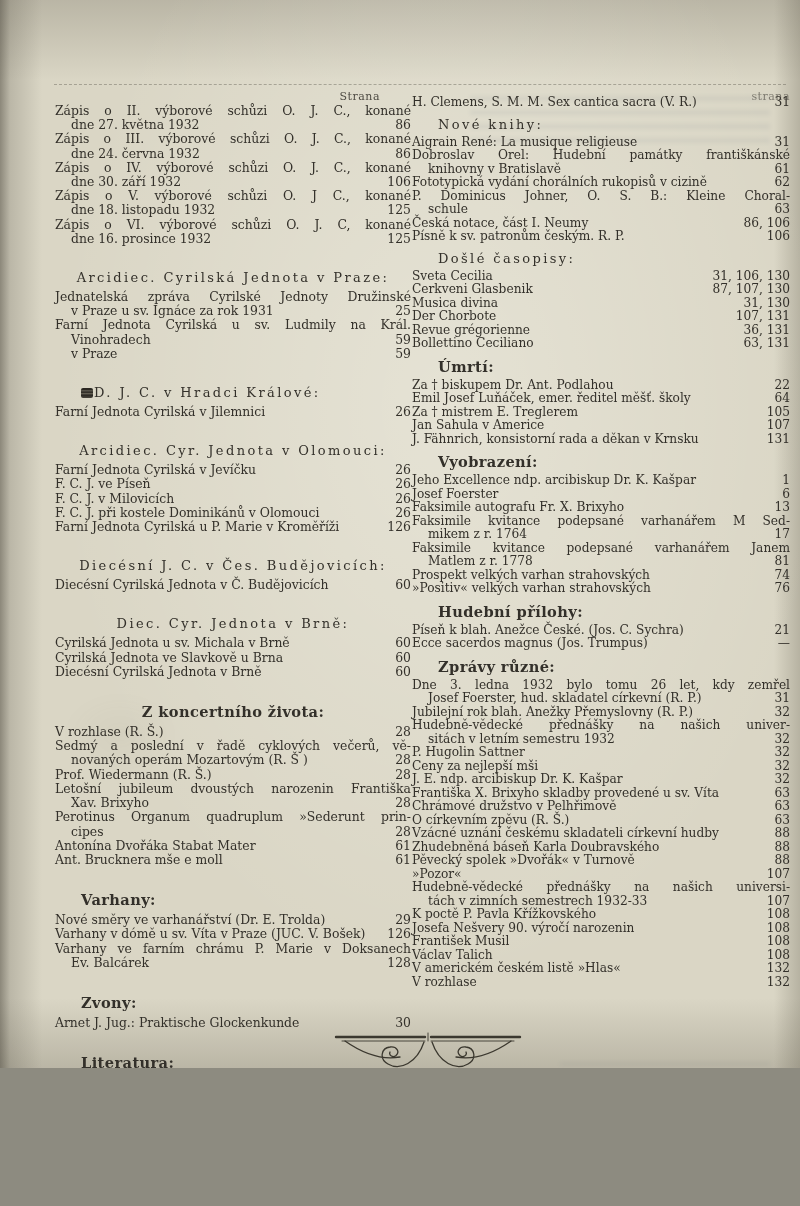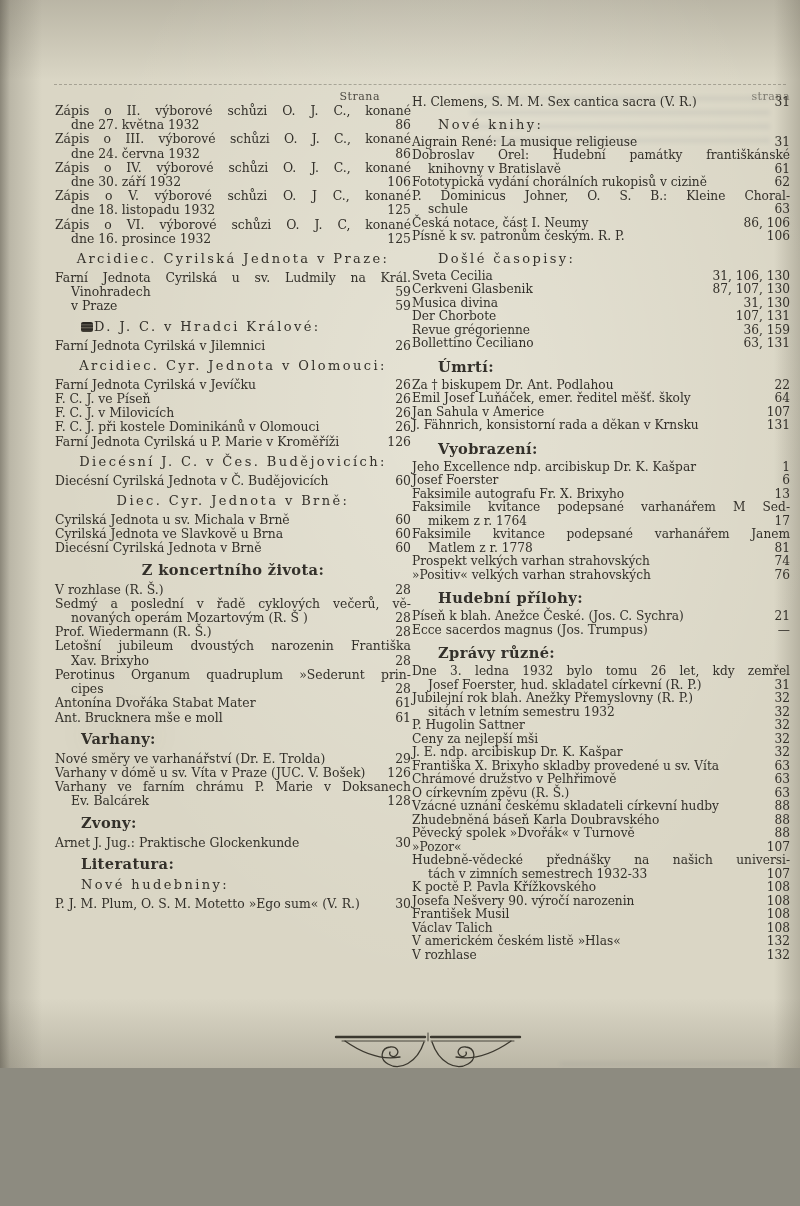--- a/index.html
+++ b/index.html
@@ -30,21 +30,21 @@
   #col-left{left:55px;top:104px;font-size:12.4px;}
   #col-right{left:412px;top:96px;width:378px;font-size:12.2px;}
   #col-left .eline{line-height:14.2px;}
   #col-right .eline{line-height:13.5px;}
   .entry{margin:0;}
   .eline{display:flex;align-items:baseline;}
   .etext{flex:1;min-width:0;}
   .etext.fill{text-align:justify;text-align-last:justify;}
   .eline.cont .etext{padding-left:16px;}
   .pnum{flex-shrink:0;white-space:nowrap;padding-left:8px;}
-  .sec-header{margin:5px 0 5px;}
+  .sec-header{margin:24px 0 5px;}
   #col-right .sec-header{margin:7px 0 4px;}
   .sec-header.spaced-center{text-align:center;letter-spacing:2.4px;font-size:13px;}
   .sec-header.spaced-left{letter-spacing:2.4px;padding-left:26px;font-size:13px;}
   .sec-header.bold-left{font-weight:bold;padding-left:26px;font-size:14.6px;letter-spacing:0.4px;}
   .sec-header.bold-center{font-weight:bold;text-align:center;font-size:14.6px;letter-spacing:0.4px;}
   .blot{
     display:inline-block;width:12px;height:10px;margin-right:1px;vertical-align:-1px;
     background:linear-gradient(180deg,#2b2822 18%,#5b574d 26%,#2b2822 44%,#6b6659 52%,#2b2822 72%,#4a463d 100%);
     border-radius:2px;
   }
@@ -113,20 +113,29 @@
           <span class="etext fill">Zápis o VI. výborové schůzi O. J. C, konané</span>
         </div>
         <div class="eline cont">
           <span class="etext">dne 16. prosince 1932</span>
           <span class="pnum">125</span>
         </div>
       </div>
       <div class="sec-header spaced-center"><span>Arcidiec. Cyrilská Jednota v Praze:</span></div>
       <div class="entry">
         <div class="eline">
+          <span class="etext fill">Jednatelská zpráva Cyrilské Jednoty Družinské</span>
+        </div>
+        <div class="eline cont">
+          <span class="etext">v Praze u sv. Ignáce za rok 1931</span>
+          <span class="pnum">25</span>
+        </div>
+      </div>
+      <div class="entry">
+        <div class="eline">
           <span class="etext fill">Farní Jednota Cyrilská u sv. Ludmily na Král.</span>
         </div>
         <div class="eline cont">
           <span class="etext">Vinohradech</span>
           <span class="pnum">59</span>
         </div>
       </div>
       <div class="entry">
         <div class="eline cont">
           <span class="etext">v Praze</span>
@@ -358,21 +367,21 @@
       </div>
       <div class="entry">
         <div class="eline">
           <span class="etext">Der Chorbote</span>
           <span class="pnum">107, 131</span>
         </div>
       </div>
       <div class="entry">
         <div class="eline">
           <span class="etext">Revue grégorienne</span>
-          <span class="pnum">36, 159</span>
+          <span class="pnum">36, 131</span>
         </div>
       </div>
       <div class="entry">
         <div class="eline">
           <span class="etext">Bollettino Ceciliano</span>
           <span class="pnum">63, 131</span>
         </div>
       </div>
       <div class="sec-header bold-left"><span>Úmrtí:</span></div>
       <div class="entry">
@@ -382,20 +391,26 @@
         </div>
       </div>
       <div class="entry">
         <div class="eline">
           <span class="etext">Emil Josef Luňáček, emer. ředitel měšť. školy</span>
           <span class="pnum">64</span>
         </div>
       </div>
       <div class="entry">
         <div class="eline">
+          <span class="etext">Za † mistrem E. Treglerem</span>
+          <span class="pnum">105</span>
+        </div>
+      </div>
+      <div class="entry">
+        <div class="eline">
           <span class="etext">Jan Sahula v Americe</span>
           <span class="pnum">107</span>
         </div>
       </div>
       <div class="entry">
         <div class="eline">
           <span class="etext">J. Fähnrich, konsistorní rada a děkan v Krnsku</span>
           <span class="pnum">131</span>
         </div>
       </div>
@@ -471,20 +486,23 @@
           <span class="pnum">31</span>
         </div>
       </div>
       <div class="entry">
         <div class="eline">
           <span class="etext">Jubilejní rok blah. Anežky Přemyslovny (R. P.)</span>
           <span class="pnum">32</span>
         </div>
       </div>
       <div class="entry">
+        <div class="eline">
+          <span class="etext fill">Hudebně-vědecké přednášky na našich univer-</span>
+        </div>
         <div class="eline cont">
           <span class="etext">sitách v letním semestru 1932</span>
           <span class="pnum">32</span>
         </div>
       </div>
       <div class="entry">
         <div class="eline">
           <span class="etext">P. Hugolin Sattner</span>
           <span class="pnum">32</span>
         </div>

